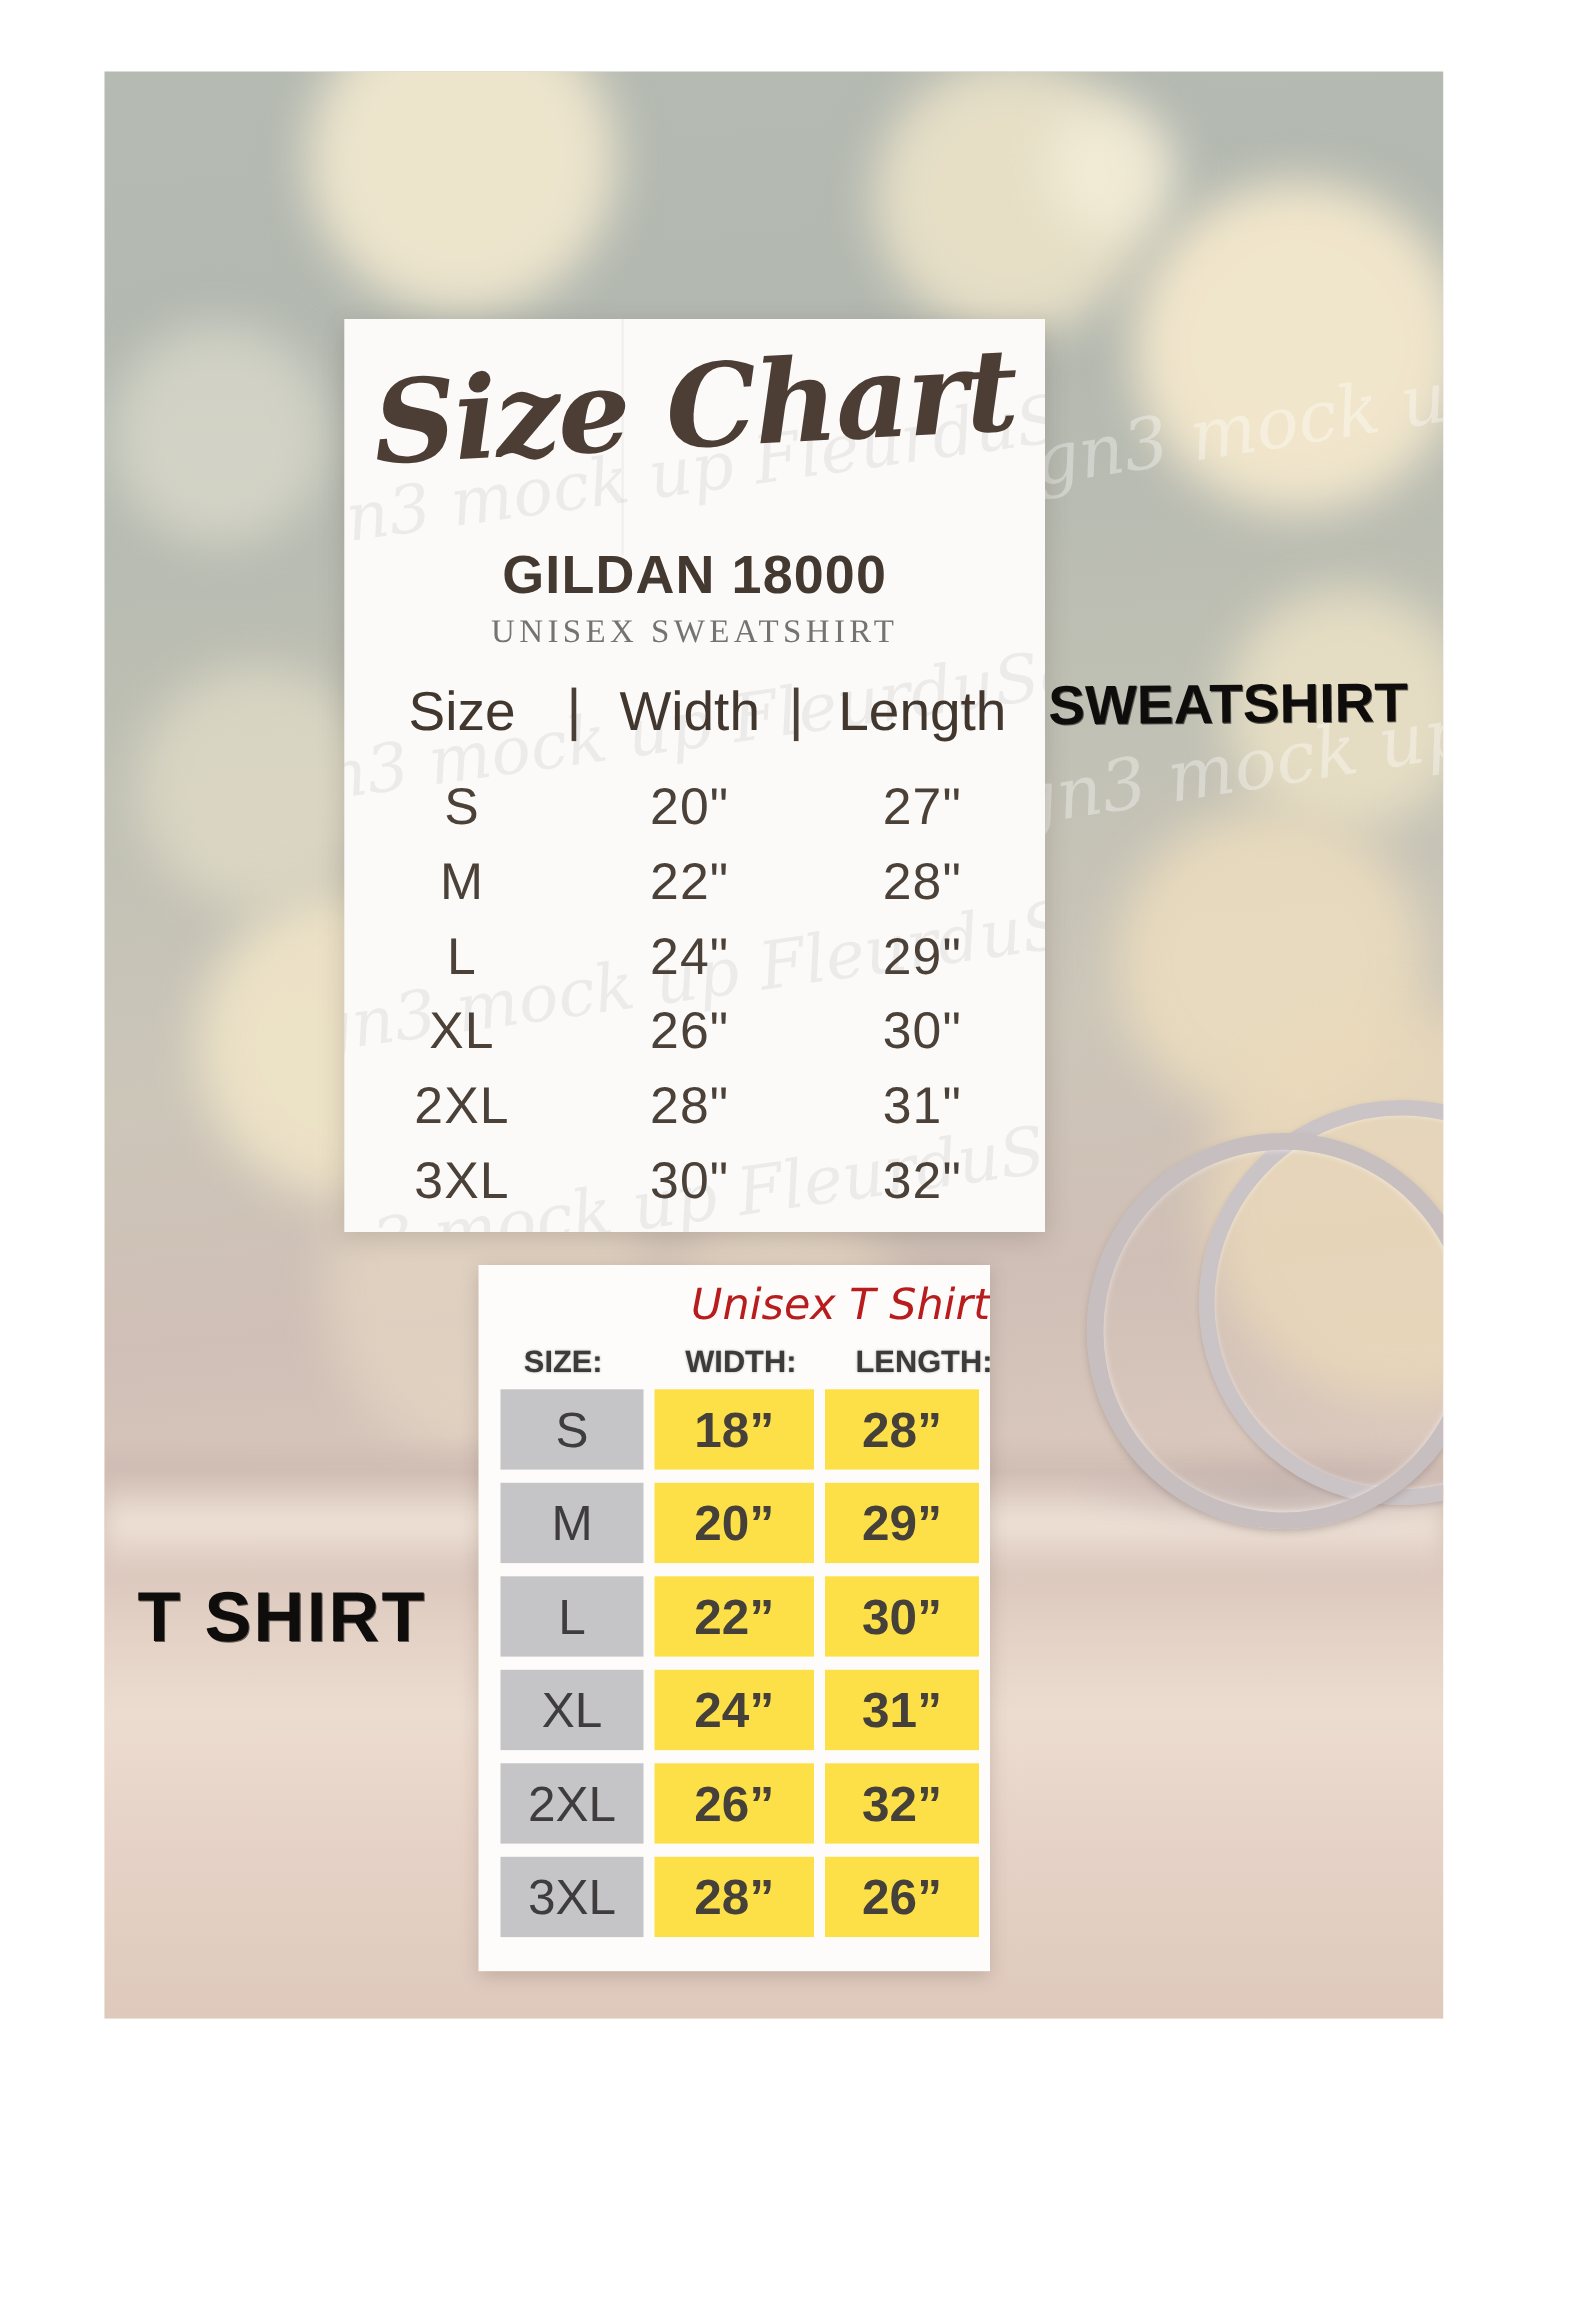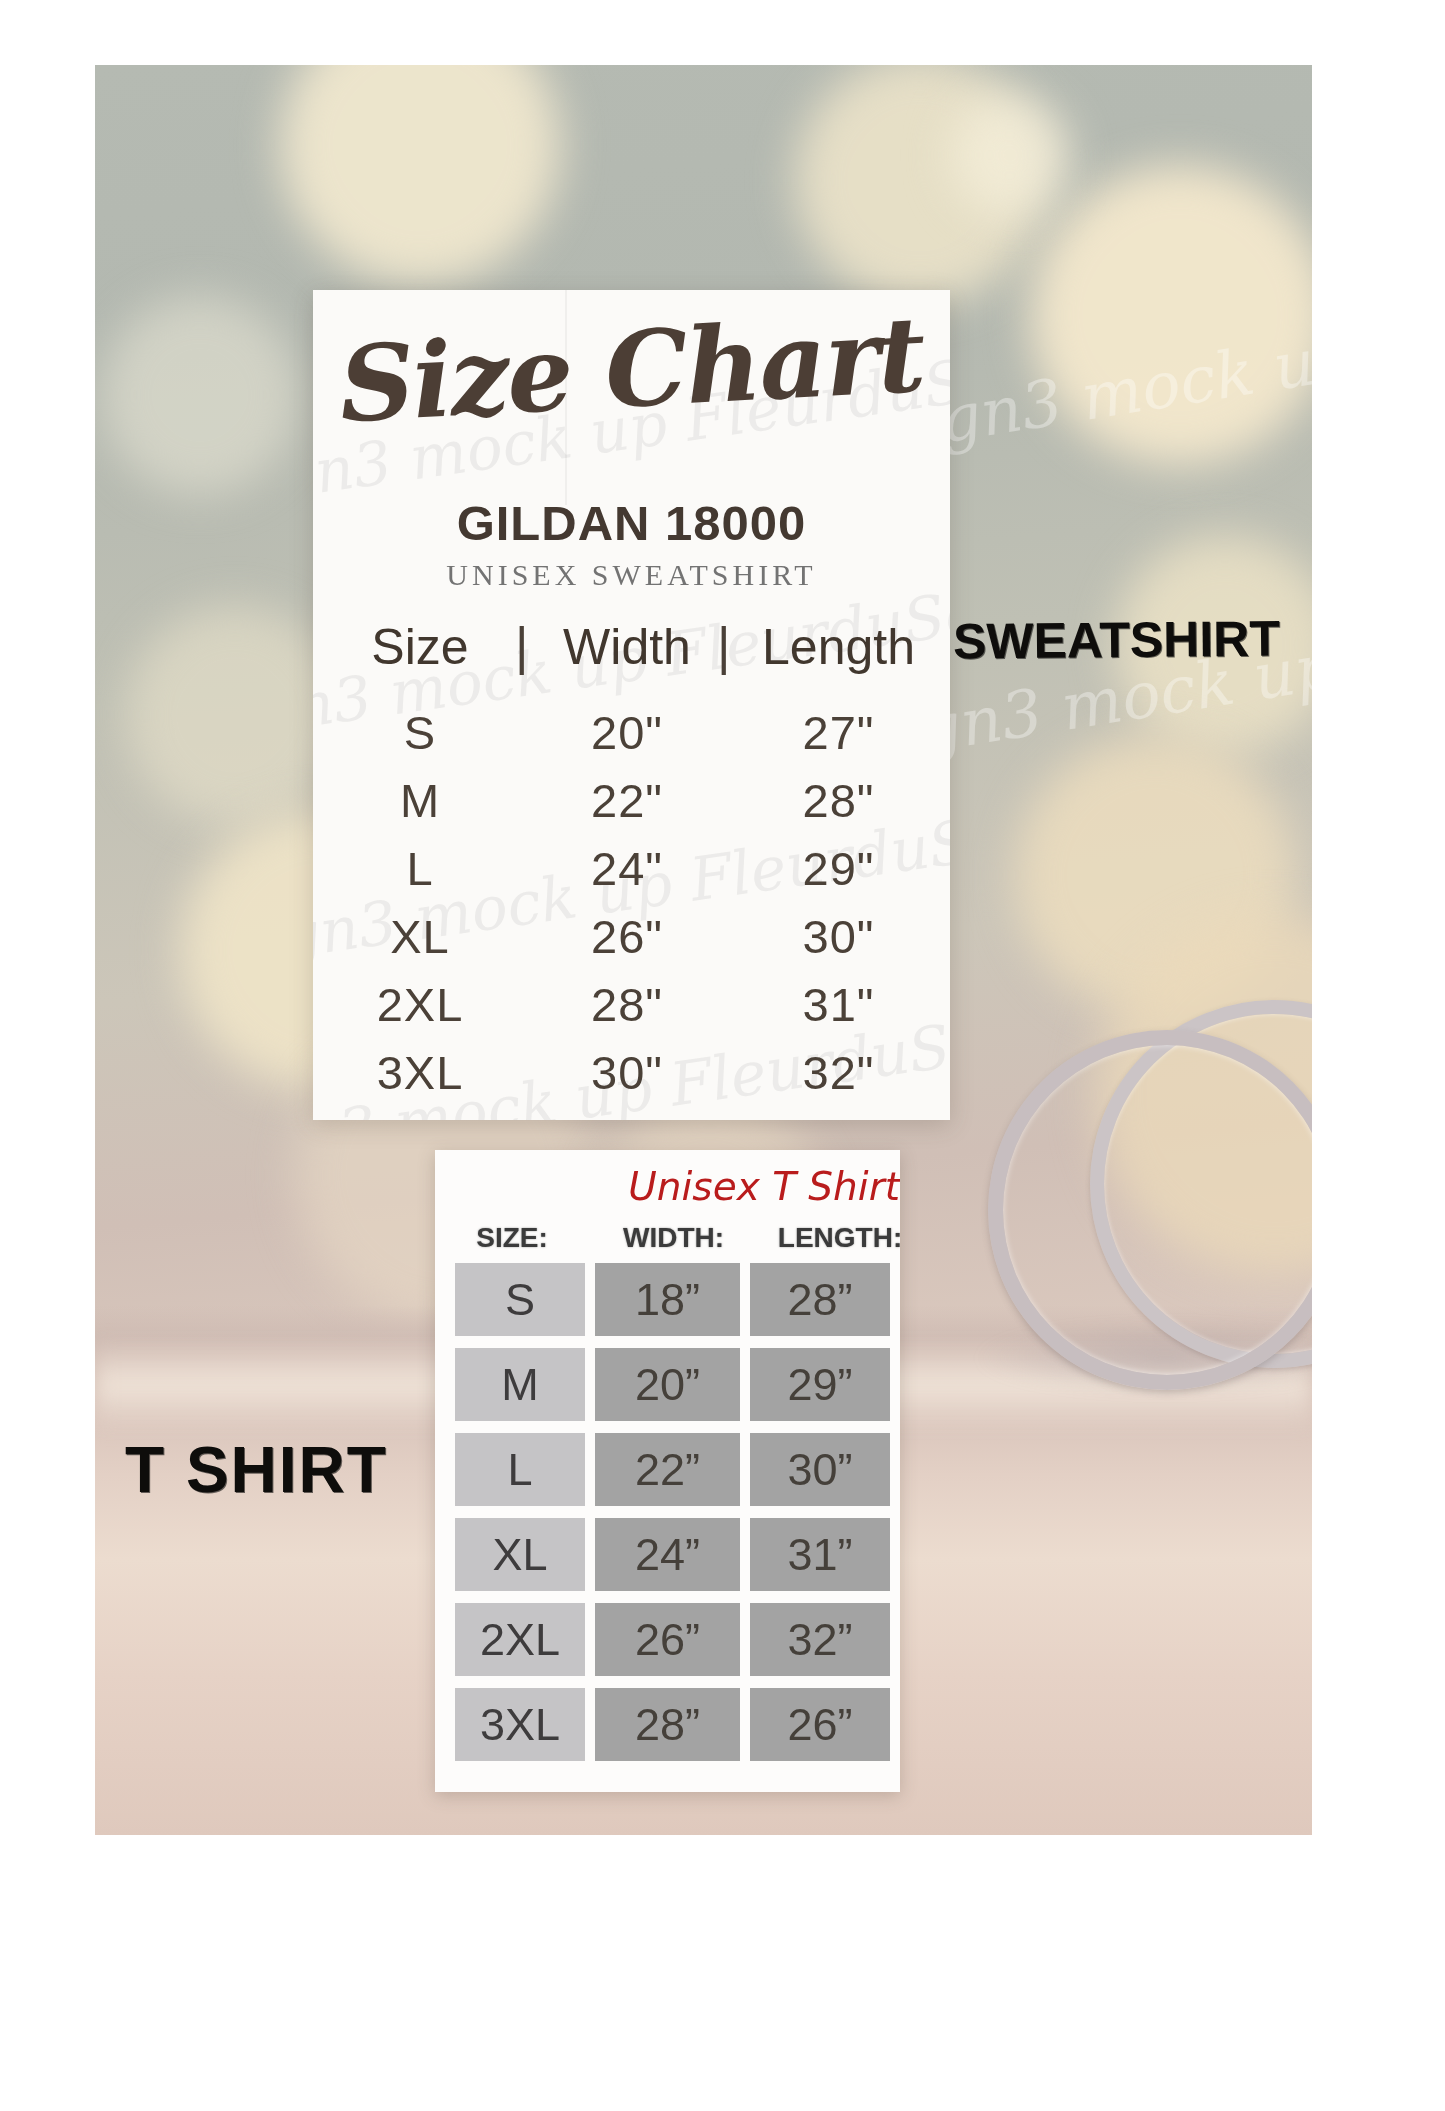--- a/index.html
+++ b/index.html
@@ -85,21 +85,21 @@
   .ts-header{position:absolute;left:12px;top:72px;width:441px;display:grid;
            grid-template-columns:130px 145px 140px;column-gap:24px;
            font-size:28px;font-weight:bold;color:#3b3b3b;
            text-shadow:0 0 2px rgba(70,70,70,.55);}
   .ts-header span{text-align:center;}
   .ts-grid{position:absolute;left:20px;top:113px;display:grid;
            grid-template-columns:130px 145px 140px;column-gap:10px;row-gap:12px;
            grid-auto-rows:73px;font-size:45px;color:#45403a;}
   .ts-cell{display:flex;align-items:center;justify-content:center;}
   .ts-size{background:#c5c4c6;color:#3e3c3d;}
-  .ts-val{background:#a3a3a3;}
+  .ts-val{background:#fde047;font-weight:bold;}
 </style>
 </head>
 <body>
 
 <div class="page">
   <div class="photo">
 
     <div class="bokeh b1"></div>
     <div class="bokeh b2"></div>
     <div class="bokeh b3"></div>

